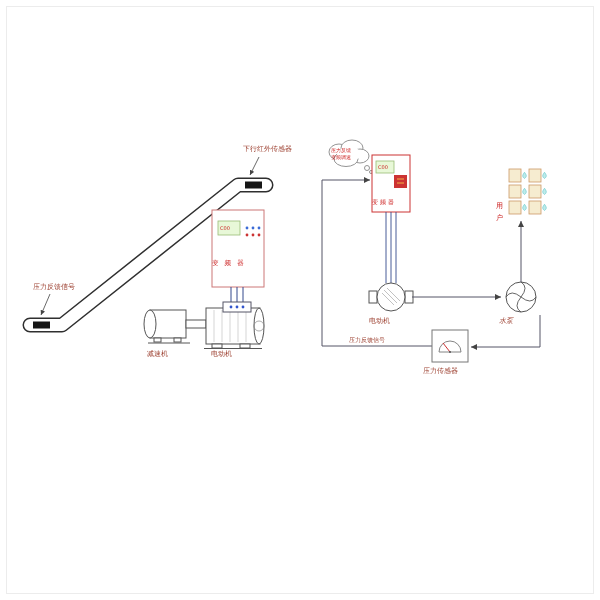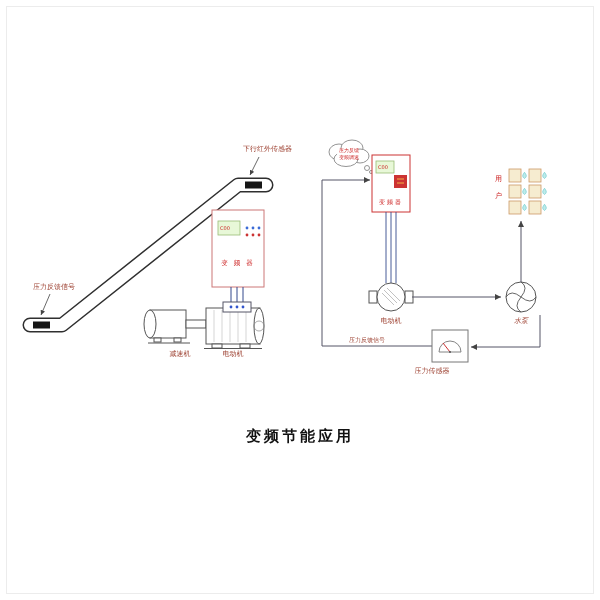--- a/index.html
+++ b/index.html
@@ -1,26 +1,26 @@
 <!DOCTYPE html>
 <html><head>
 <meta charset="utf-8">
 <style>
   html,body{margin:0;padding:0;background:#fff;}
   .canvas{position:relative;width:600px;height:600px;background:#ffffff;overflow:hidden;
           font-family:"DejaVu Sans","Liberation Sans",sans-serif;}
   .frame{position:absolute;inset:6px;border:1px solid #ececec;pointer-events:none;}
   svg.layer{position:absolute;left:0;top:0;}
   .lbl{position:absolute;font-size:7px;color:#9c3f2f;white-space:nowrap;line-height:8px;}
-  .lbl.center{text-align:center;white-space:normal;}
+  .lbl.center{text-align:left;white-space:normal;}
   .red{color:#cc2222;}
   .tiny{font-size:5px;line-height:6px;}
   .title{position:absolute;top:427px;left:0;width:100%;text-align:center;
          font-size:15px;font-weight:bold;letter-spacing:3px;color:#111;}
-  .vertical{width:9px;white-space:normal;line-height:17px;text-align:center;}
+  .vertical{width:9px;white-space:normal;line-height:12px;text-align:right;margin-top:29px;}
 </style>
 </head>
 <body>
 
 <div class="canvas">
   <div class="frame"></div>
 
   <svg class="layer" width="600" height="600" viewBox="0 0 600 600">
     <defs>
       <marker id="arrR" markerWidth="8" markerHeight="8" refX="6" refY="3" orient="auto">
@@ -163,31 +163,30 @@
       <circle cx="450" cy="352" r="1" fill="#555"></circle>
     </g>
   </svg>
 
   <div class="lbl" style="left:243px;top:145px;">下行红外传感器</div>
   <div class="lbl" style="left:33px;top:283px;">压力反馈信号</div>
 
   <div class="lbl tiny red" style="left:220px;top:225px;">C00</div>
   <div class="lbl center red" style="left:212px;top:259px;width:52px;font-size:6.5px;letter-spacing:2px;">变 频 器</div>
 
-  <div class="lbl center" style="left:158px;top:350px;width:44px;">减速机</div>
+  <div class="lbl center" style="left:147px;top:350px;width:44px;">减速机</div>
   <div class="lbl center" style="left:211px;top:350px;width:44px;">电动机</div>
 
   <div class="lbl center tiny red" style="left:331px;top:147px;width:36px;">压力反馈</div>
   <div class="lbl center tiny red" style="left:331px;top:154px;width:36px;">变频调速</div>
 
   <div class="lbl tiny red" style="left:378px;top:164px;">C00</div>
   <div class="lbl center red" style="left:372px;top:198px;width:38px;font-size:6px;letter-spacing:2px;">变频器</div>
 
   <div class="lbl center" style="left:369px;top:317px;width:44px;">电动机</div>
   <div class="lbl center" style="left:499px;top:317px;width:44px;font-style:italic;">水泵</div>
 
   <div class="lbl red vertical" style="left:494px;top:171px;">用户</div>
 
   <div class="lbl" style="left:349px;top:336px;font-size:6px;">压力反馈信号</div>
-  <div class="lbl center" style="left:405px;top:367px;width:54px;">压力传感器</div>
+  <div class="lbl center" style="left:423px;top:367px;width:54px;">压力传感器</div>
 
-  <div class="title">变频节能应用</div>
 </div>
 
 </body></html>

